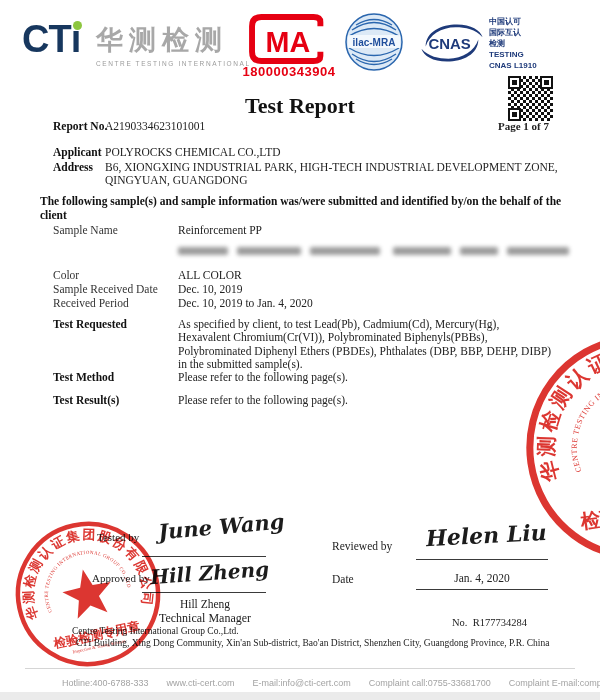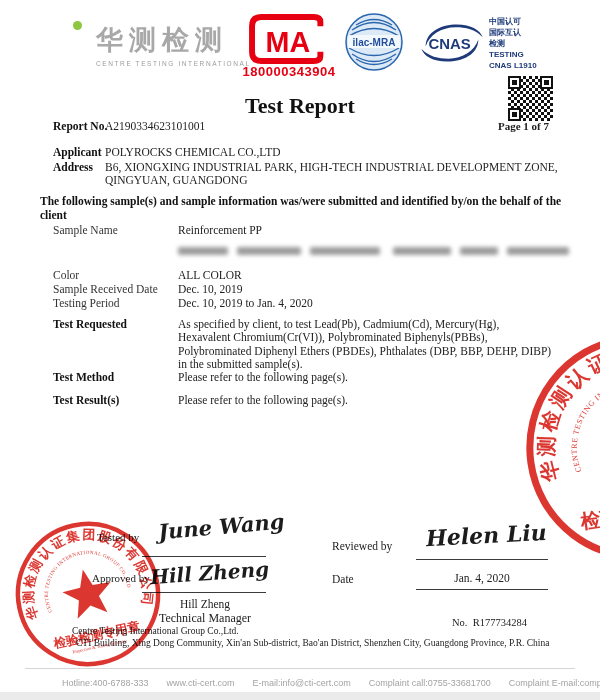--- a/index.html
+++ b/index.html
@@ -56,20 +56,21 @@
   .footer{left:30px;top:678px;width:550px;font-family:"Liberation Sans",sans-serif;
           font-size:9px;color:#a3a3a3;display:flex;gap:18px;white-space:nowrap;padding-left:32px;}
   .bottom-band{left:0;top:692px;width:600px;height:8px;background:#ebebeb;}
 </style>
 </head>
 <body>
 
 <div id="page">
 
   <div class="abs wordmark">
+    <span class="cti-text"><span>CT</span><span>ı</span></span>
     <span class="abs cti-dot"></span>
     <span class="abs cti-cn">华测检测</span>
     <span class="abs cti-tag">CENTRE TESTING INTERNATIONAL</span>
   </div>
 
   <svg class="abs cma" viewBox="0 0 104 64">
     <path d="M88,17 V12 Q88,6 80,6 H18 Q7,6 7,17 V47 Q7,58 18,58 H80 Q88,58 88,52 V47" fill="none" stroke="#e60012" stroke-width="7"></path>
     <text x="23" y="47" font-size="34" font-weight="bold" fill="#e60012" font-family="Liberation Sans, sans-serif">MA</text>
   </svg>
   <div class="abs cma-number">180000343904</div>
@@ -130,21 +131,21 @@
     <span style="width:50px"></span><span style="width:64px"></span><span style="width:70px"></span>
     <span style="width:58px"></span><span style="width:38px"></span><span style="width:62px"></span>
   </div>
 
   <span class="lbl2" style="top:269px">Color</span>
   <span class="val" style="left:178px;top:269px">ALL COLOR</span>
 
   <span class="lbl2" style="top:283px">Sample Received Date</span>
   <span class="val" style="left:178px;top:283px">Dec. 10, 2019</span>
 
-  <span class="lbl2" style="top:297px">Testing Period</span>
+  <span class="lbl2" style="top:297px">Received Period</span>
   <span class="val" style="left:178px;top:297px">Dec. 10, 2019 to Jan. 4, 2020</span>
 
   <span class="lbl" style="top:318px">Test Requested</span>
   <span class="val" style="left:178px;top:318px;width:374px;line-height:13.4px">As specified by client, to test Lead(Pb), Cadmium(Cd), Mercury(Hg), Hexavalent Chromium(Cr(VI)), Polybrominated Biphenyls(PBBs), Polybrominated Diphenyl Ethers (PBDEs), Phthalates (DBP, BBP, DEHP, DIBP) in the submitted sample(s).</span>
 
   <span class="lbl" style="top:371px">Test Method</span>
   <span class="val" style="left:178px;top:371px">Please refer to the following page(s).</span>
 
   <span class="lbl" style="top:394px">Test Result(s)</span>
   <span class="val" style="left:178px;top:394px">Please refer to the following page(s).</span>

